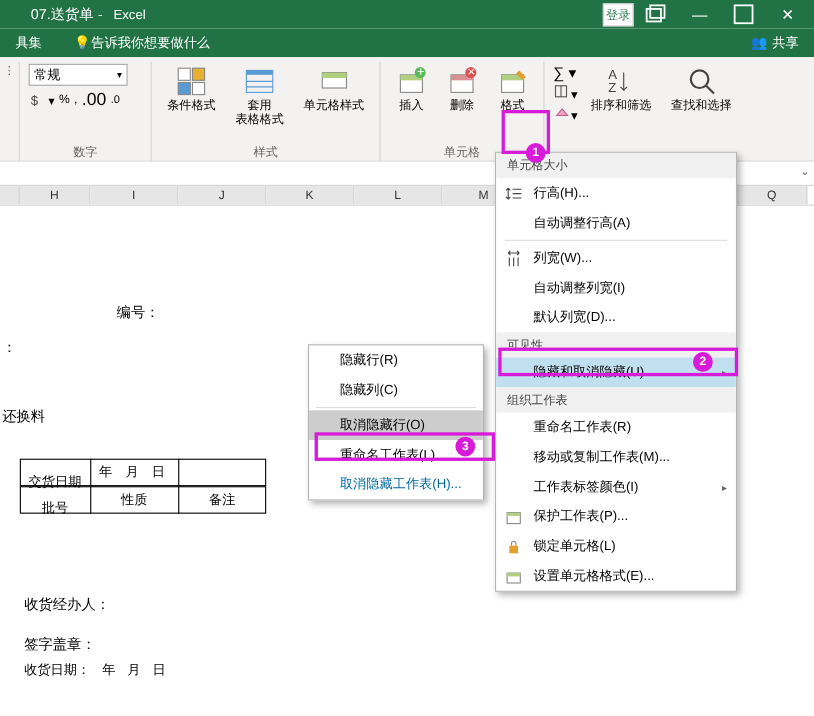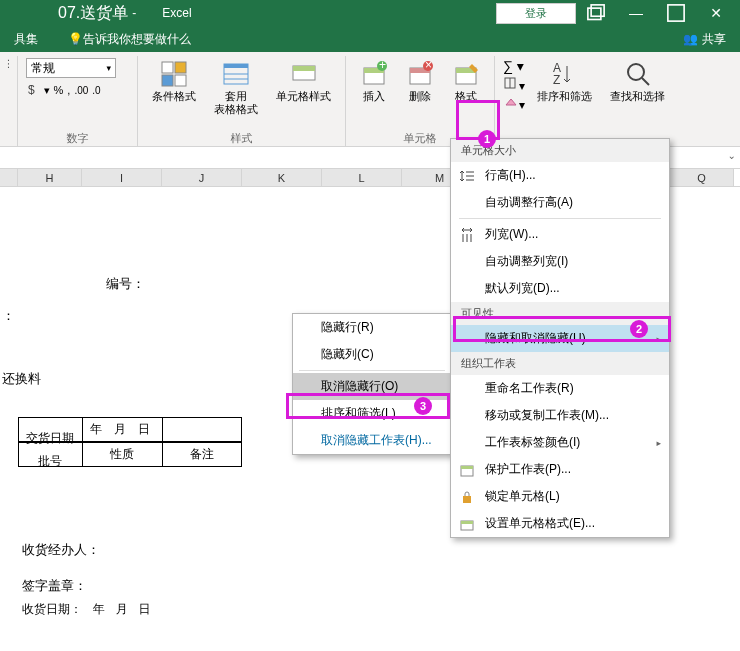--- a/index.html
+++ b/index.html
@@ -1,21 +1,21 @@
 <!DOCTYPE html>
 <html><head>
 <meta charset="utf-8">
 <style>
 *{margin:0;padding:0;box-sizing:border-box;font-family:"Microsoft YaHei","Segoe UI",Arial,sans-serif;font-size:12px}
 body{background:#fff;width:740px;height:651px;overflow:hidden;position:relative}
 .titlebar{background:#217346;height:26px;display:flex;align-items:center;color:#fff;padding:0 4px}
-.titlebar .docname{margin-left:54px;font-size:16px}
-.titlebar .appname{margin-left:22px}
+.titlebar .docname{margin-left:24px;font-size:13px}
+.titlebar .appname{margin-left:6px}
 .titlebar .spacer{flex:1}
-.titlebar .login{background:#fff;color:#217346;padding:2px 28px;font-size:11px;border:1px solid #ccc}
+.titlebar .login{background:#fff;color:#217346;padding:2px 2px;font-size:11px;border:1px solid #ccc}
 .titlebar .winbtn{width:40px;height:26px;display:flex;align-items:center;justify-content:center;color:#fff;font-size:14px}
 .ribbon-tabs{background:#217346;height:26px;display:flex;align-items:center;color:#fff;padding-left:4px}
 .ribbon-tabs .tab{padding:4px 10px}
 .ribbon-tabs .tell{display:flex;align-items:center;margin-left:20px}
 .ribbon-tabs .share{margin-left:auto;margin-right:14px;display:flex;align-items:center}
 .ribbon{background:#f3f2f1;height:95px;border-bottom:1px solid #d4d4d4;display:flex;padding-top:4px;position:relative}
 .rgroup{border-right:1px solid #d4d4d4;padding:2px 8px;display:flex;flex-direction:column;align-items:center;justify-content:space-between;height:92px}
 .rgroup .glabel{font-size:11px;color:#666;margin-top:4px}
 .rgroup .controls{display:flex;gap:6px;align-items:flex-start}
 .rbtn{display:flex;flex-direction:column;align-items:center;gap:2px;padding:2px 6px}
@@ -33,21 +33,21 @@
 .table-border{position:absolute;border:1px solid #000}
 .table-cell{position:absolute;text-align:center;font-size:12px;display:flex;align-items:center;justify-content:center}
 
 .menu1{position:absolute;left:450px;top:138px;width:220px;background:#fff;border:1px solid #b5b5b5;box-shadow:3px 3px 6px rgba(0,0,0,.3);z-index:20}
 .menu1 .sect{background:#f0f0f0;padding:4px 10px;font-size:11px;color:#444}
 .menu1 .item{padding:5px 8px 5px 34px;font-size:12px;position:relative;display:flex;align-items:center}
 .menu1 .item.hover{background:#c0e0f0}
 .menu1 .item .arrow{margin-left:auto;font-size:9px;color:#666}
 .menu1 .item .mico{position:absolute;left:8px;width:16px;height:16px}
 
-.menu2{position:absolute;left:292px;top:313px;width:160px;background:#fff;border:1px solid #b5b5b5;box-shadow:3px 3px 6px rgba(0,0,0,.3);z-index:19}
+.menu2{position:absolute;left:280px;top:313px;width:160px;background:#fff;border:1px solid #b5b5b5;box-shadow:3px 3px 6px rgba(0,0,0,.3);z-index:19}
 .menu2 .item{padding:5px 8px 5px 28px;font-size:12px}
 .menu2 .item.hover{background:#cdcdcd}
 .menu2 .item.disabled{color:#0369a1}
 
 .callout{position:absolute;z-index:30;border:3px solid #d81bd8;pointer-events:none}
 .badge{position:absolute;z-index:31;width:18px;height:18px;border-radius:50%;background:#d81bd8;color:#fff;display:flex;align-items:center;justify-content:center;font-size:11px;font-weight:bold}
 
 .ico-svg{width:100%;height:100%}
 </style>
 </head>
@@ -97,21 +97,21 @@
       <div class="dropdown">
         <span>常规</span>
         <span class="caret">▾</span>
       </div>
       <div style="display:flex;gap:4px">
         <span class="smallbtn"><svg width="16" height="16" viewBox="0 0 16 16">
               <text x="2" y="12" font-size="11" fill="#444">$</text>
             </svg>▾</span>
         <span class="smallbtn">%</span>
         <span class="smallbtn">,</span>
-        <span class="smallbtn" style="font-size:10px">.00</span>
+        <span class="smallbtn" style="font-size:16px">.00</span>
         <span class="smallbtn" style="font-size:10px">.0</span>
       </div>
     </div>
     <div class="glabel">数字</div>
   </div>
 
   <div class="rgroup">
     <div class="controls">
       <div class="rbtn">
         <div class="ico"><svg class="ico-svg" viewBox="0 0 28 28">
@@ -317,21 +317,21 @@
         </svg></span>
     <span>设置单元格格式(E)...</span>
   </div>
 </div>
 
 <div class="menu2">
   <div class="item">隐藏行(R)</div>
   <div class="item">隐藏列(C)</div>
   <div style="height:1px;background:#ddd;margin:2px 6px"></div>
   <div class="item hover">取消隐藏行(O)</div>
-  <div class="item">排序和筛选(L)</div>
+  <div class="item">重命名工作表(L)</div>
   <div class="item disabled">取消隐藏工作表(H)...</div>
 </div>
 
 <div class="callout" style="left:456px;top:100px;width:44px;height:40px"></div>
 <div class="badge" style="left:478px;top:130px">1</div>
 
 <div class="callout" style="left:453px;top:316px;width:218px;height:26px"></div>
 <div class="badge" style="left:630px;top:320px">2</div>
 
 <div class="callout" style="left:286px;top:393px;width:164px;height:26px"></div>

